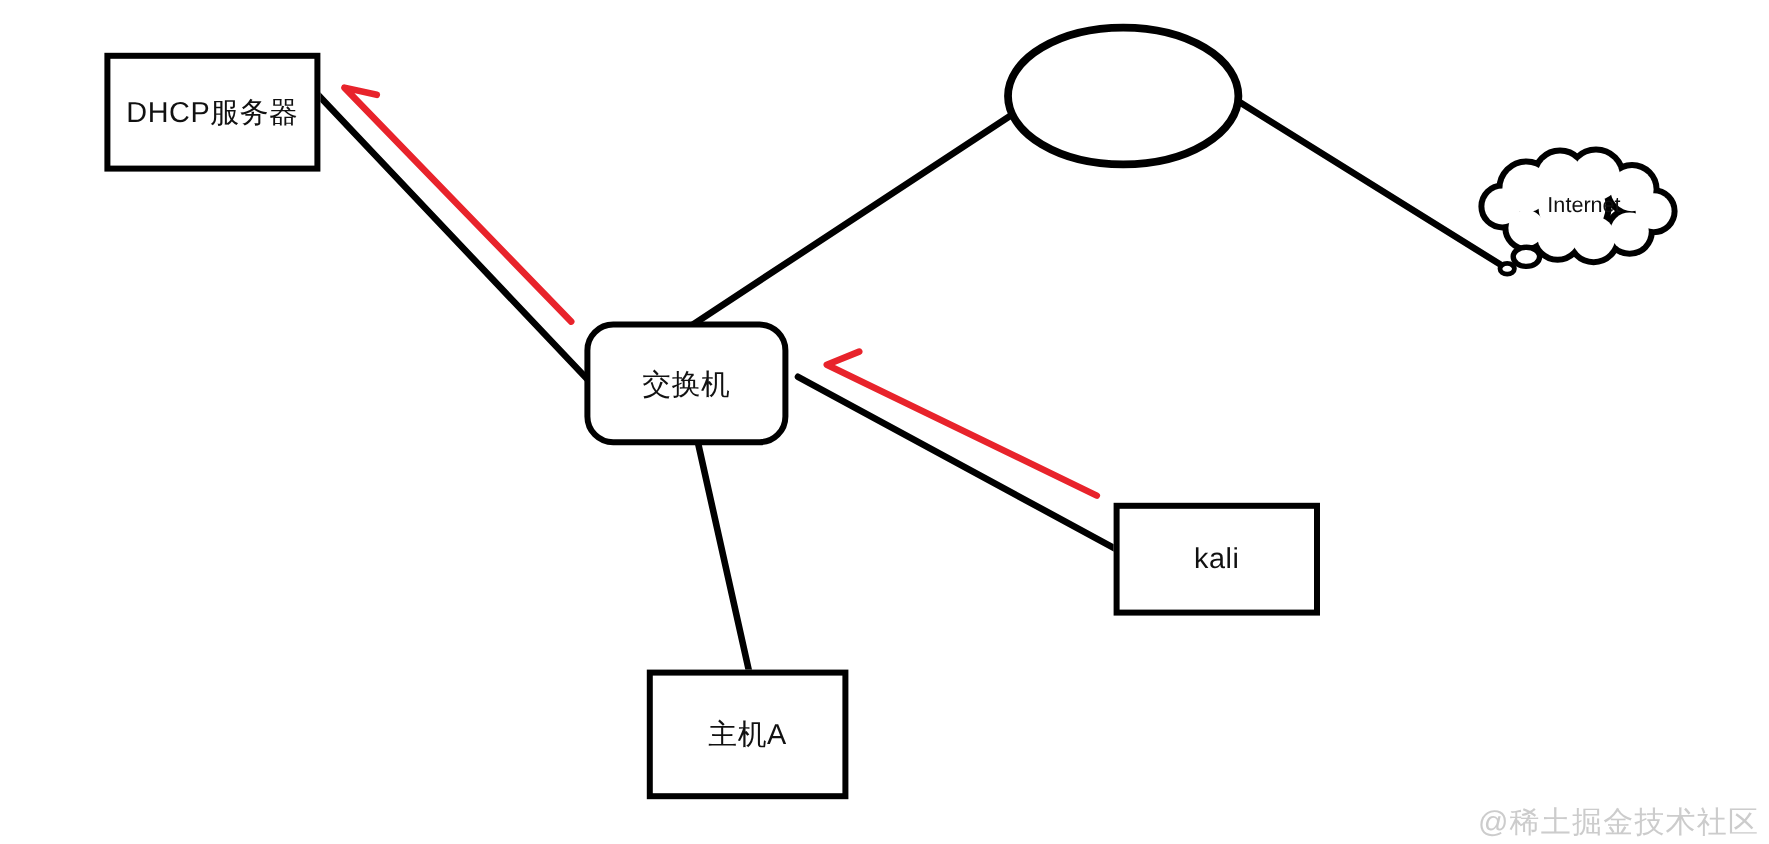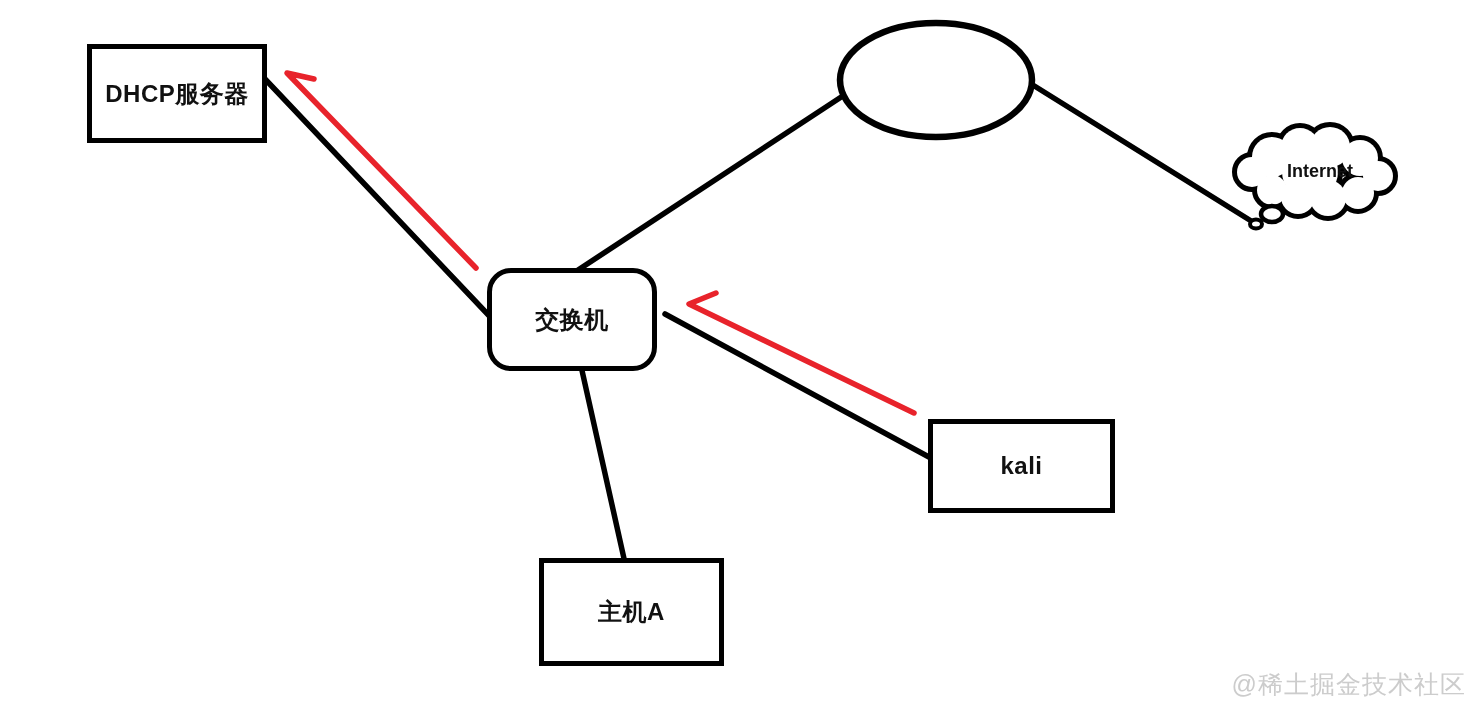--- a/index.html
+++ b/index.html
@@ -26,31 +26,31 @@
     position: absolute;
     background: #ffffff;
     border: 5px solid #000000;
     display: flex;
     align-items: center;
     justify-content: center;
     z-index: 2;
     box-sizing: border-box;
   }
   .node-label {
-    font-weight: 700;
+    font-weight: 400;
     color: #111111;
     font-size: 24px;
     letter-spacing: 0.5px;
     white-space: nowrap;
     text-align: right;
   }
   #node-dhcp   { left: 87px;  top: 44px;  width: 180px; height: 99px; }
   #node-switch { left: 487px; top: 268px; width: 170px; height: 103px; border-radius: 24px; }
-  #node-kali   { left: 928px; top: 419px; width: 187px; height: 94px; }
-  #node-hosta  { left: 539px; top: 558px; width: 185px; height: 108px; }
+  #node-kali   { left: 928px; top: 419px; width: 172px; height: 94px; }
+  #node-hosta  { left: 539px; top: 558px; width: 168px; height: 108px; }
 
   .float-label {
     position: absolute;
     display: flex;
     align-items: center;
     justify-content: center;
     z-index: 3;
     pointer-events: none;
   }
   #label-router   { left: 840px;  top: 26px;  width: 192px; height: 110px; }

